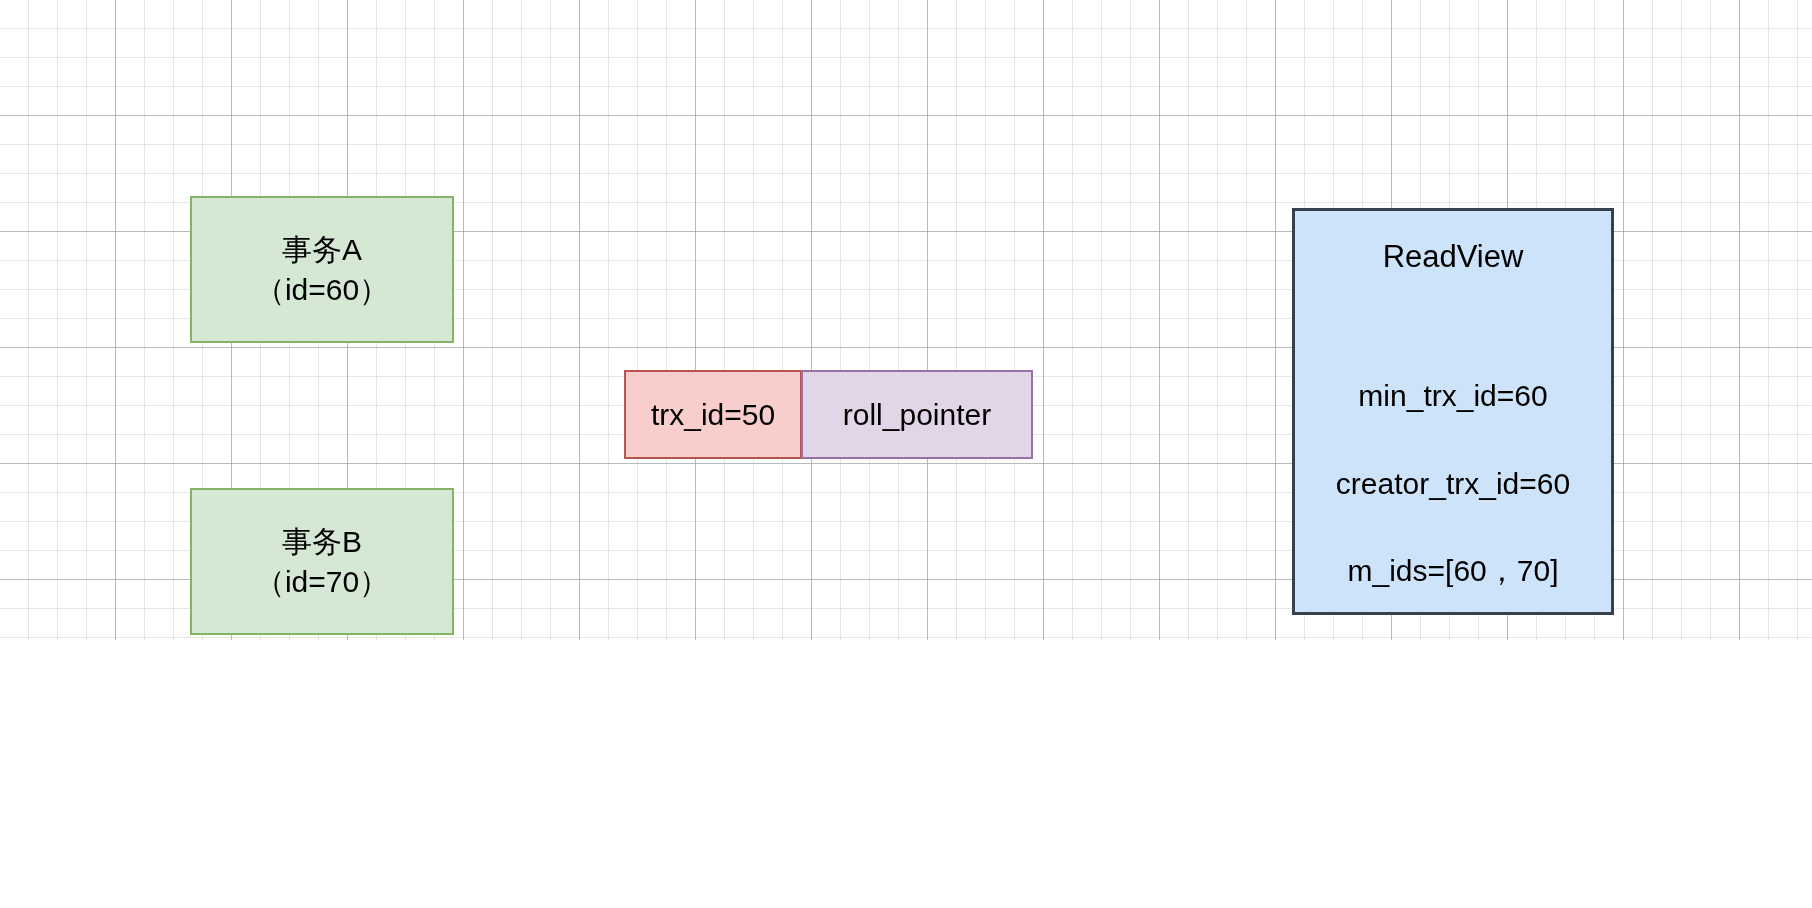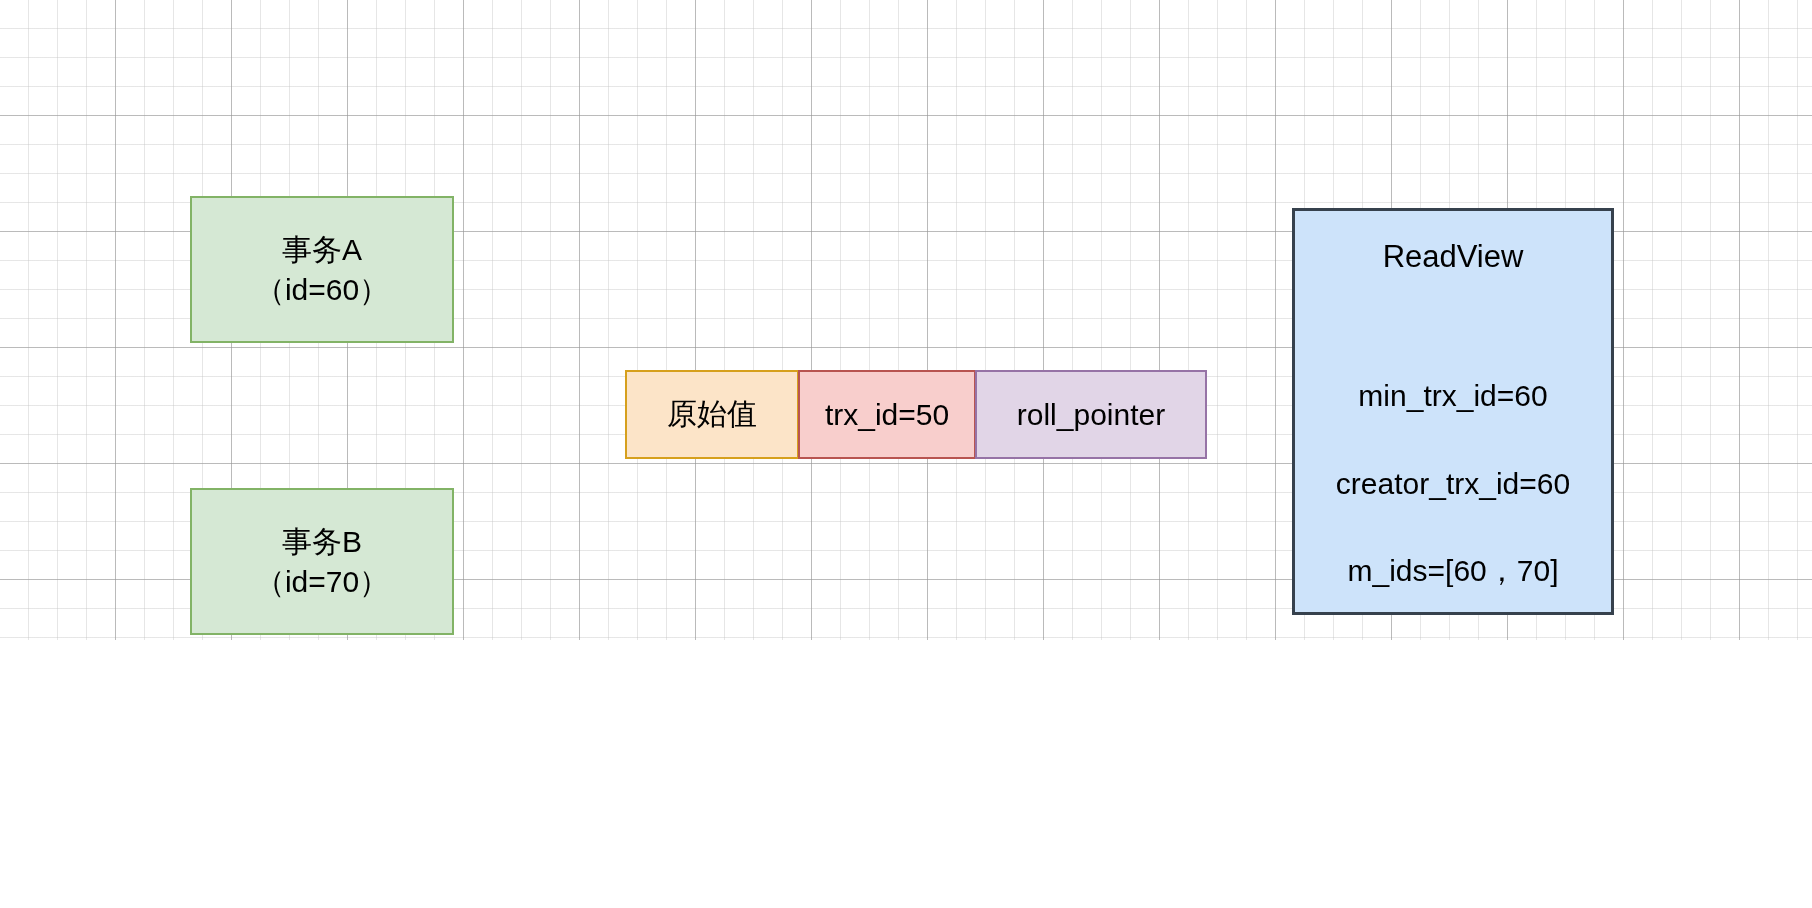--- a/index.html
+++ b/index.html
@@ -123,21 +123,20 @@
     <span class="txn-line">事务A</span>
     <span class="txn-line">（id=60）</span>
   </div>
 
   <div class="shape txn-box" id="txn-b">
     <span class="txn-line">事务B</span>
     <span class="txn-line">（id=70）</span>
   </div>
 
   <div id="record-row">
-    <div class="cell" id="cell-value">原始值</div>
     <div class="cell" id="cell-trxid">trx_id=50</div>
     <div class="cell" id="cell-rollptr">roll_pointer</div>
   </div>
 
   <div class="shape" id="readview-box">
     <span id="readview-title">ReadView</span>
     <span class="readview-line">min_trx_id=60</span>
     <span class="readview-line">creator_trx_id=60</span>
     <span class="readview-line">m_ids=[60，70]</span>
   </div>

